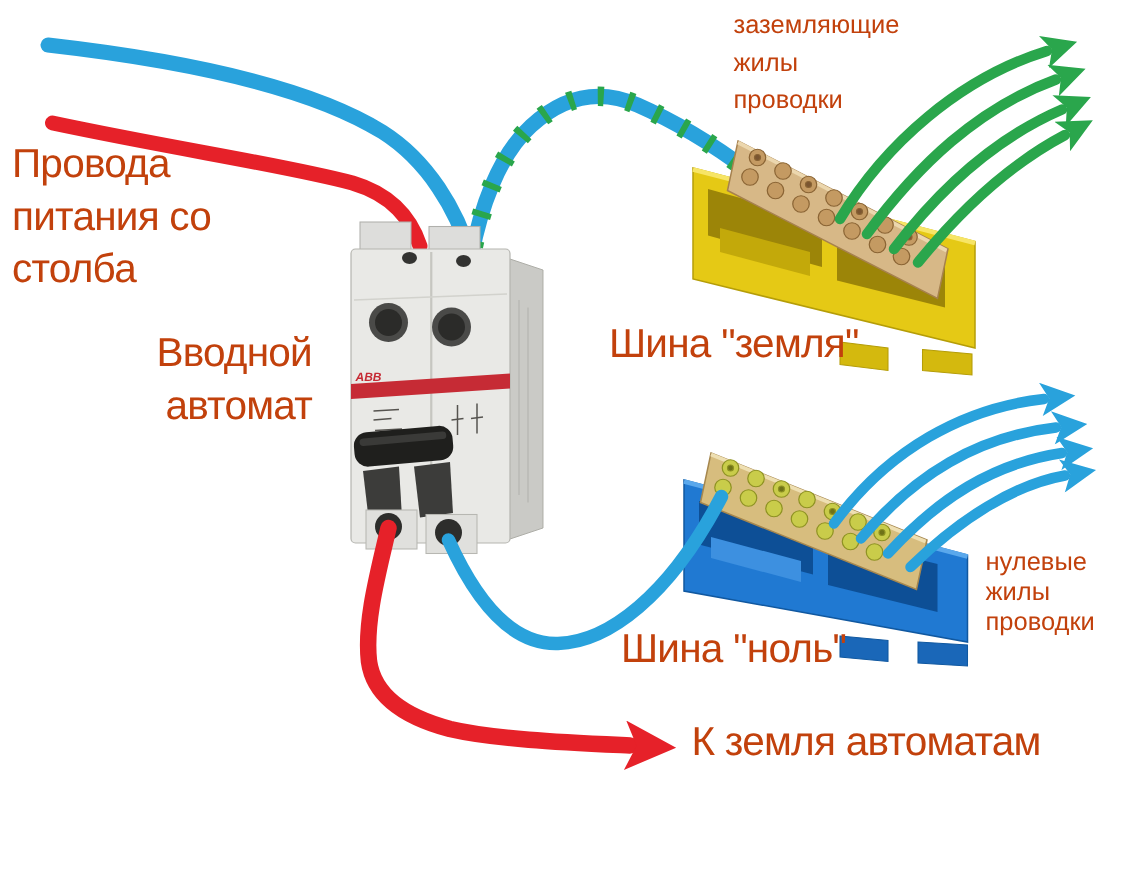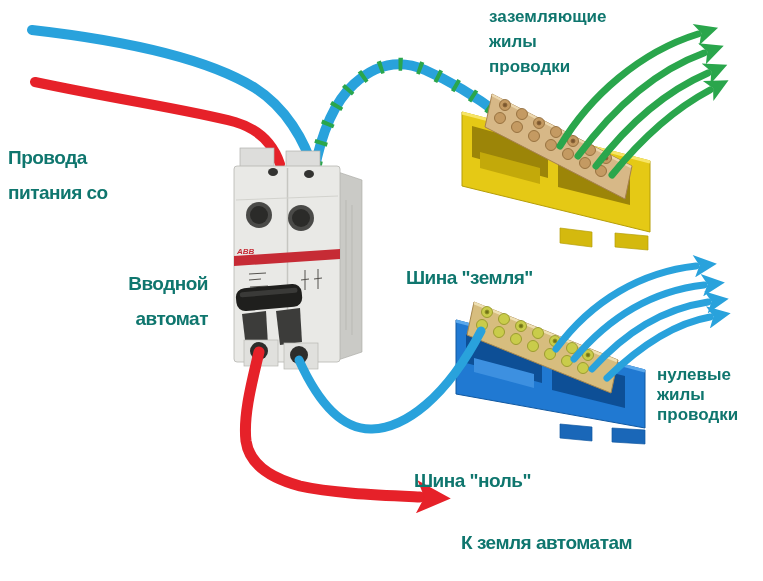--- a/index.html
+++ b/index.html
@@ -1,22 +1,22 @@
 <!DOCTYPE html>
 <html><head>
 <meta charset="utf-8">
 <style>
   html,body{margin:0;padding:0;background:#ffffff;}
   .canvas{
     position:relative;width:763px;height:581px;background:#ffffff;overflow:hidden;
     font-family:"Liberation Sans", sans-serif;
   }
   .diagram-svg{position:absolute;left:0;top:0;}
-  .lbl{position:absolute;font-weight:bold;color:#0f766e;white-space:nowrap;}
-  .lbl-lg{font-size:19px;line-height:35px;letter-spacing:-0.5px;margin-top:48px;}
+  .lbl{position:absolute;font-weight:normal;color:#c2410c;white-space:nowrap;}
+  .lbl-lg{font-size:27px;line-height:35px;letter-spacing:-0.5px;}
   .lbl-sm{font-size:17px;line-height:25px;}
   .lbl-sm2{font-size:17px;line-height:20px;}
   .center{text-align:right;}
 </style>
 </head>
 <body>
 
 <div class="canvas">
 
   <svg class="diagram-svg" width="763" height="581" viewBox="0 0 763 581">
@@ -164,20 +164,21 @@
     </g>
 
     <path d="M299,360 C318,402 342,430 372,429 C405,428 446,398 481,331" fill="none" stroke="#29a2dc" stroke-width="9" stroke-linecap="round"></path>
 
     <path d="M259,352 C252,382 243,415 246,441 C249,462 266,477 300,486 C330,493 378,495 420,497" fill="none" stroke="#e62129" stroke-width="11" stroke-linecap="round" marker-end="url(#arrow-red)"></path>
   </svg>
 
   <div class="lbl lbl-lg" style="left:8px;top:92px;">
     <div>Провода</div>
     <div>питания со</div>
+    <div>столба</div>
   </div>
 
   <div class="lbl lbl-lg center" style="left:88px;top:218px;width:120px;">
     <div>Вводной</div>
     <div>автомат</div>
   </div>
 
   <div class="lbl lbl-sm" style="left:489px;top:4px;">
     <div>заземляющие</div>
     <div>жилы</div>

